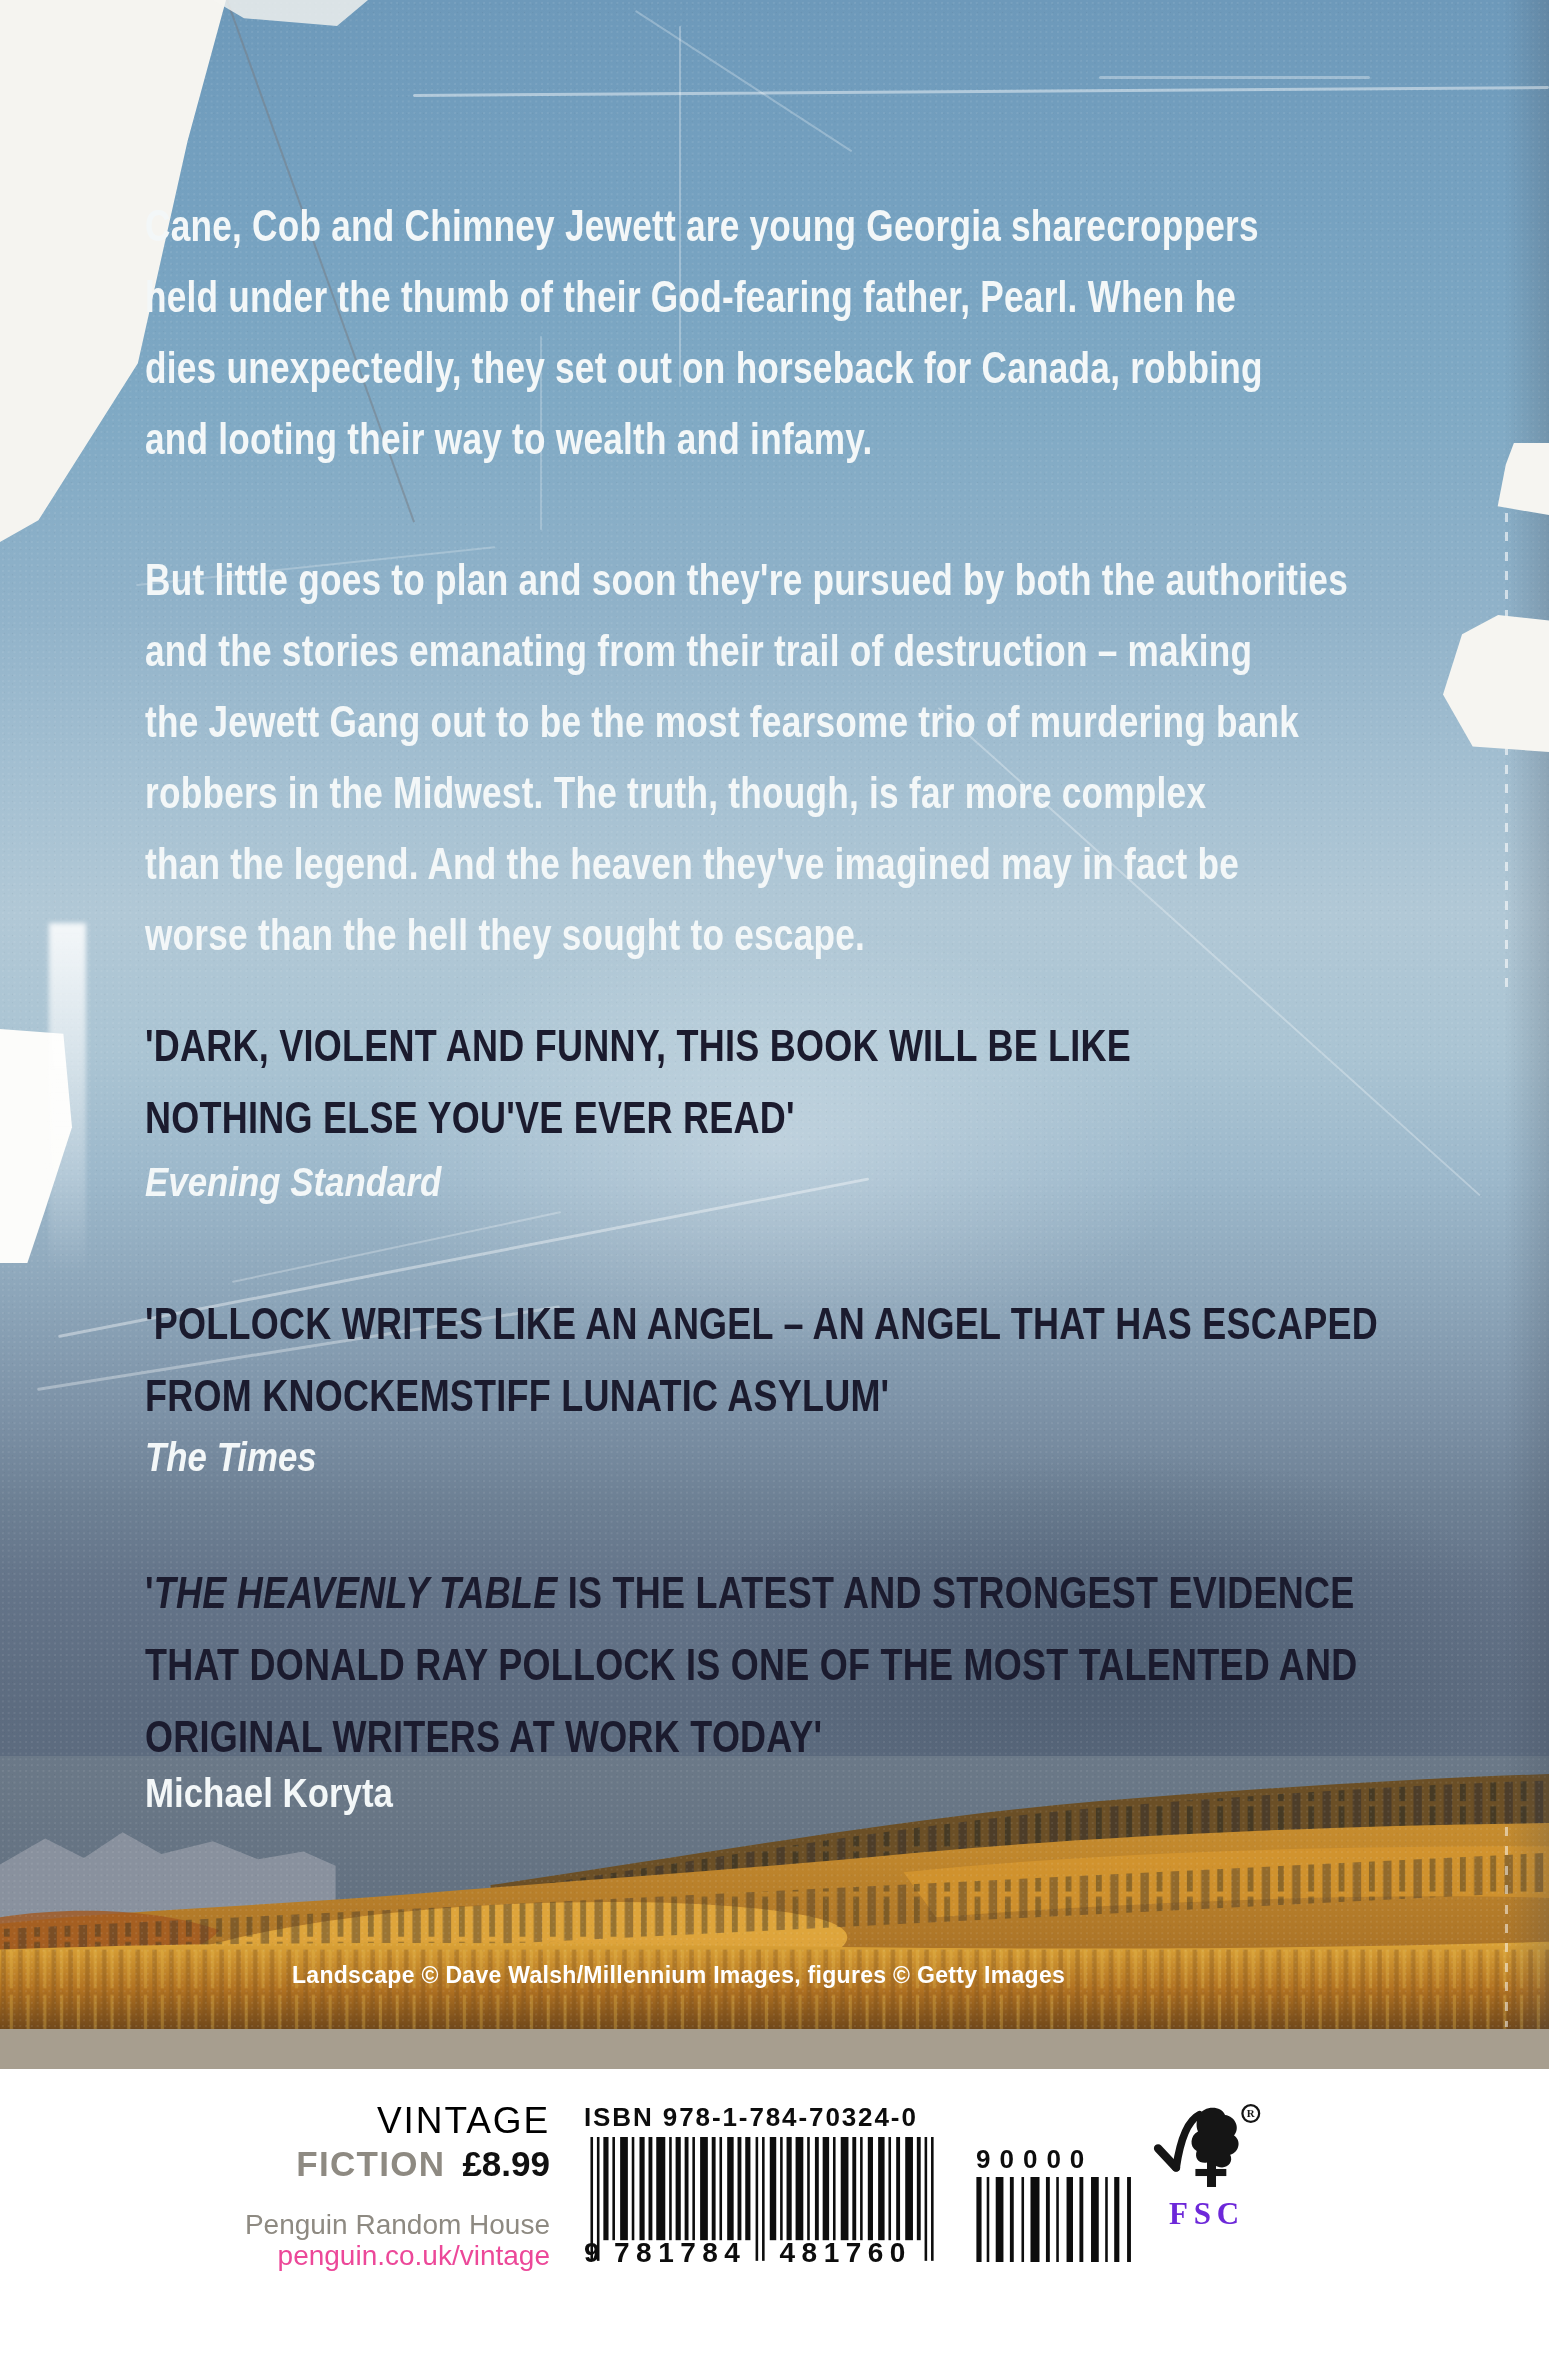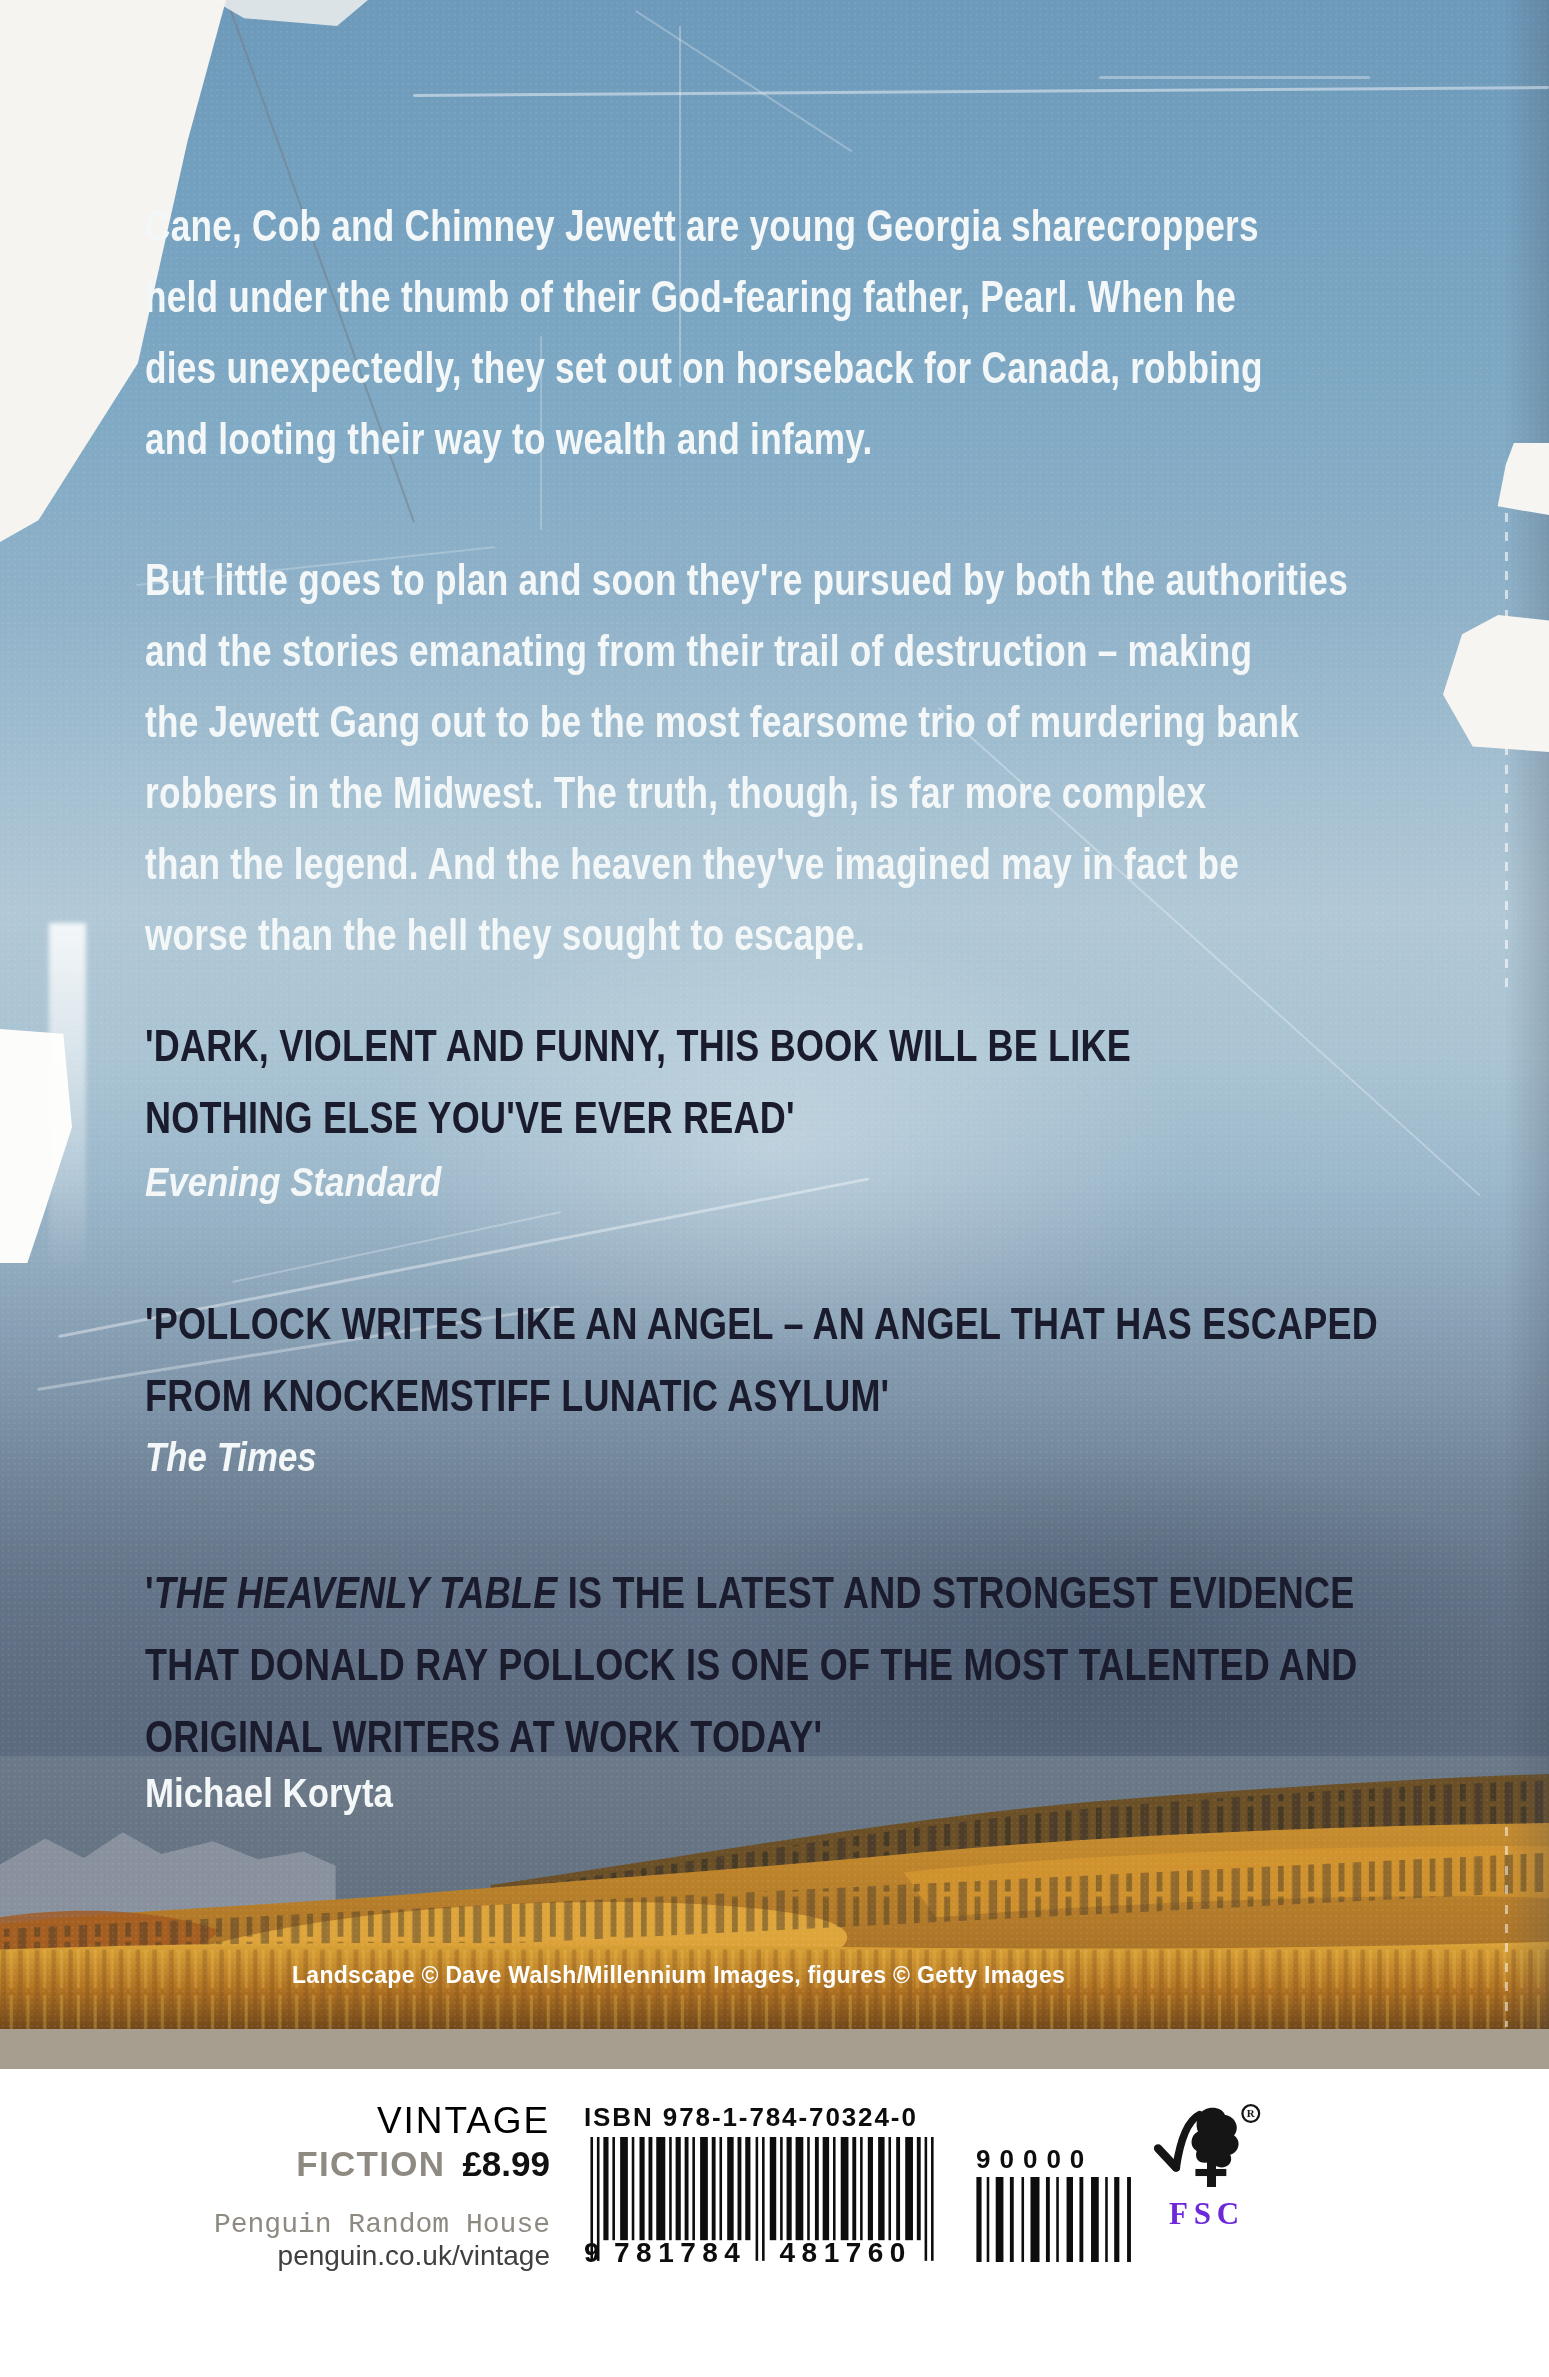--- a/index.html
+++ b/index.html
@@ -54,22 +54,22 @@
   .source.roman{font-style:normal;}
   .credit{left:0;top:1962px;width:1357px;text-align:center;
           font-weight:600;font-size:23px;color:#ffffff;letter-spacing:0.3px;}
 
   
   #pubcol{right:999px;top:2099px;text-align:right;color:#111;}
   .imprint{font-weight:400;font-size:37px;line-height:43px;letter-spacing:1.9px;color:#000000;}
   .catline{margin-top:2px;font-weight:700;font-size:35px;line-height:39px;}
   .category{color:#8e8a82;letter-spacing:1.3px;}
   .price{color:#111;margin-left:17px;}
-  .publine{margin-top:26px;font-size:28px;line-height:31px;color:#8e8a82;font-family:Liberation Mono, monospace;}
-  .weblina{font-size:28px;line-height:31px;color:#404040;}
+  .publine{margin-top:26px;font-size:28px;line-height:31px;color:#8e8a82;}
+  .weblina{font-size:28px;line-height:31px;color:#ec4899;}
   .isbn{left:584px;top:2102px;font-weight:700;font-size:26px;letter-spacing:1.9px;color:#0d0d0d;}
   #barcode{left:584px;top:2137px;}
   #eanrow{left:584px;top:2237px;width:361px;display:flex;align-items:baseline;
           font-weight:700;font-size:28px;color:#0d0d0d;}
   #eanrow .lead{width:30px;letter-spacing:0;}
   #eanrow .grp{flex:1;letter-spacing:6.5px;}
   .code90000{left:976px;top:2144px;width:165px;text-align:left;
              font-weight:700;font-size:26px;letter-spacing:9px;color:#0d0d0d;}
   #suppbar{left:976px;top:2177px;}
   #fsc{left:1150px;top:2102px;}

